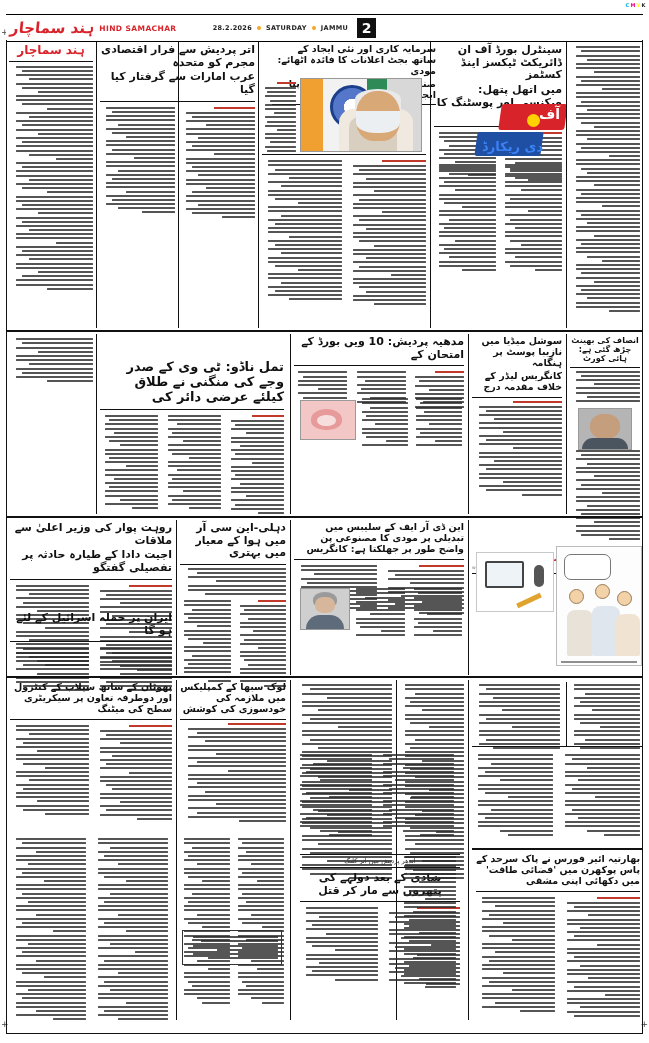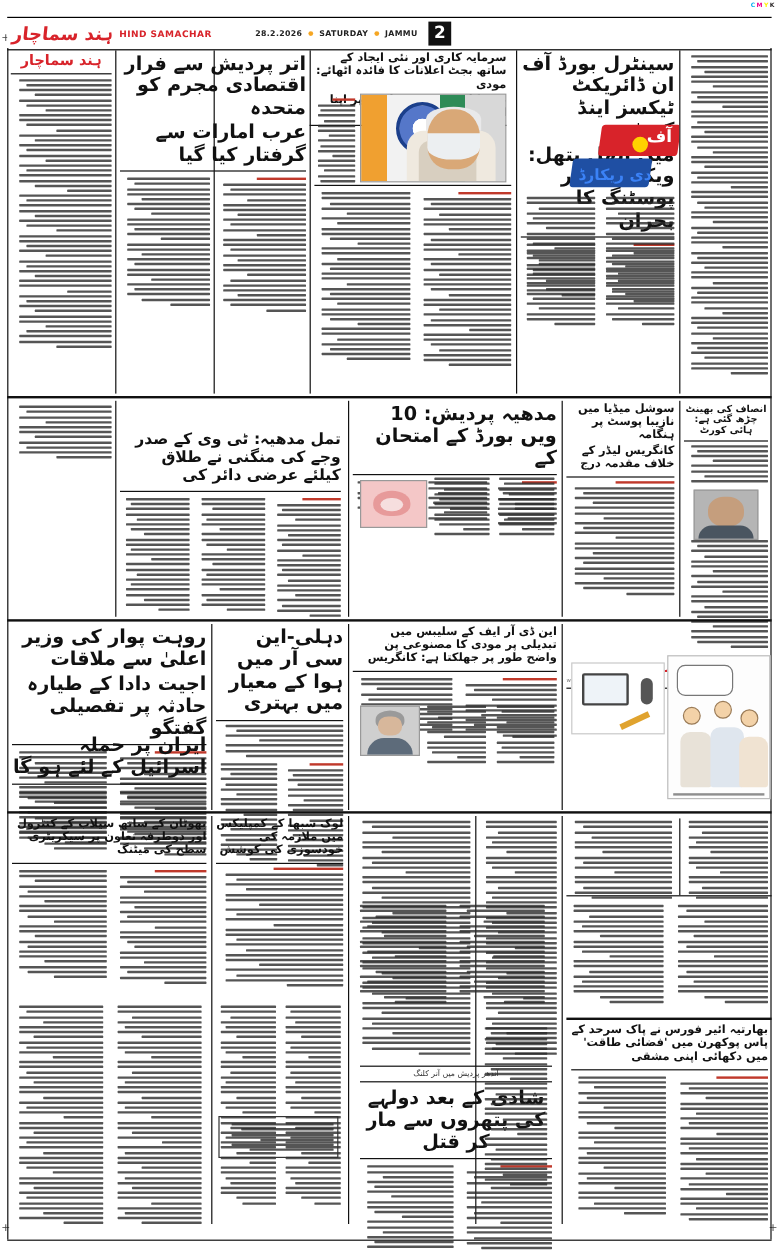--- a/index.html
+++ b/index.html
@@ -33,21 +33,21 @@
      justify-content:center;font-size:14px;font-weight:bold;margin-left:4px;}
 
   
   .col{position:absolute;box-sizing:border-box;}
   .rulev{position:absolute;width:1px;background:#111;}
   .ruleh{position:absolute;height:1px;background:#111;}
   .rule2{position:absolute;height:2px;background:#111;}
 
   .hd{font-weight:bold;color:#111;text-align:right;direction:rtl;line-height:1.15;letter-spacing:0;}
   .hd.sz1{font-size:13px;}
-  .hd.sz2{font-size:16px;}
+  .hd.sz2{font-size:11px;}
   .hd.sz3{font-size:9.5px;}
   .hd.sz4{font-size:8px;}
 
   
   .body{direction:rtl;text-align:justify;}
   .ln{height:2px;background:#2b2b2b;opacity:.8;margin:2.2px 0;border-radius:.5px;}
   .ln.s9{width:92%}.ln.s8{width:84%}.ln.s7{width:76%}.ln.s6{width:66%}.ln.s5{width:55%}.ln.s4{width:44%}
 
   .byline{height:2px;background:#c0392b;width:55%;margin:2px 0 3px;}
 
@@ -94,21 +94,21 @@
 
   .sidecart{position:absolute;border:.7px solid #c9c9c9;background:#fff;}
   .sidecart .scr{position:absolute;left:10%;top:14%;width:46%;height:40%;border:2px solid #444;border-radius:2px;background:#eef3f8;}
   .sidecart .mic{position:absolute;right:12%;top:20%;width:10px;height:22px;background:#555;border-radius:5px;}
   .sidecart .pen{position:absolute;right:14%;bottom:14%;width:26px;height:5px;background:#e0a32e;transform:rotate(-25deg);}
 
   .redtitle{color:#d8232a;font-weight:bold;}
   .smallurl{font-size:4.5px;color:#777;letter-spacing:.2px;}
 
   .kicker{font-size:6.5px;color:#333;text-align:center;direction:rtl;}
-  .centerline{border-top:1px solid #111;border-bottom:1px solid #111;margin-top:34px;}
+  .centerline{border-top:1px solid #111;border-bottom:1px solid #111;}
 </style>
 </head>
 <body>
 
 <div class="page">
 
   <div class="regmark" style="left:1px;top:28px;">+</div>
   <div class="regmark" style="left:1px;bottom:14px;">+</div>
   <div class="regmark" style="right:1px;bottom:14px;">+</div>
 
@@ -344,21 +344,21 @@
         <div class="ln s9"></div>
           <div class="ln s7"></div>
           <div class="ln s9"></div>
           <div class="ln s8"></div>
         <div class="ln s9"></div>
           <div class="ln s6"></div>
       </div>
     </div>
   </div>
 
-  <div class="col" style="left:258px;top:44px;width:164px;">
+  <div class="col" style="left:272px;top:44px;width:164px;">
     <div class="hd sz3">
       <span>سرمایہ کاری اور نئی ایجاد کے ساتھ بجٹ اعلانات کا فائدہ اٹھائے: مودی</span>
     </div>
     <div class="hd sz3" style="margin-top:2px;">صنعتکاروں سے سدھاروں پر اپنا ایجنڈا پیش کرنے کو کہا</div>
     <div class="ruleh" style="position:relative;margin:3px 0 3px;"></div>
   </div>
 
   <div class="photo modi" style="left:300px;top:78px;width:120px;height:72px;">
     <div class="chakra"></div>
     <div class="body2"></div>
@@ -713,21 +713,21 @@
         <div class="ln s9"></div>
           <div class="ln s8"></div>
           <div class="ln s4"></div>
           <div class="ln s9"></div>
       </div>
     </div>
   </div>
 
   <div class="col" style="left:100px;top:360px;width:184px;">
     <div class="hd sz1">
-      <span>تمل مدھیہ: ٹی وی کے صدر وجے کی منگنی نے طلاق کیلئے عرضی دائر کی</span>
+      <span>تمل ناڈو: ٹی وی کے صدر وجے کی منگنی نے طلاق کیلئے عرضی دائر کی</span>
     </div>
     <div class="ruleh" style="position:relative;margin:4px 0 3px;"></div>
     <div style="display:flex;gap:5px;direction:rtl;">
       <div class="body" style="flex:1;">
         <div class="byline"></div>
         <div class="ln s9"></div>
           <div class="ln s8"></div>
           <div class="ln s9"></div>
           <div class="ln s6"></div>
         <div class="ln s9"></div>

